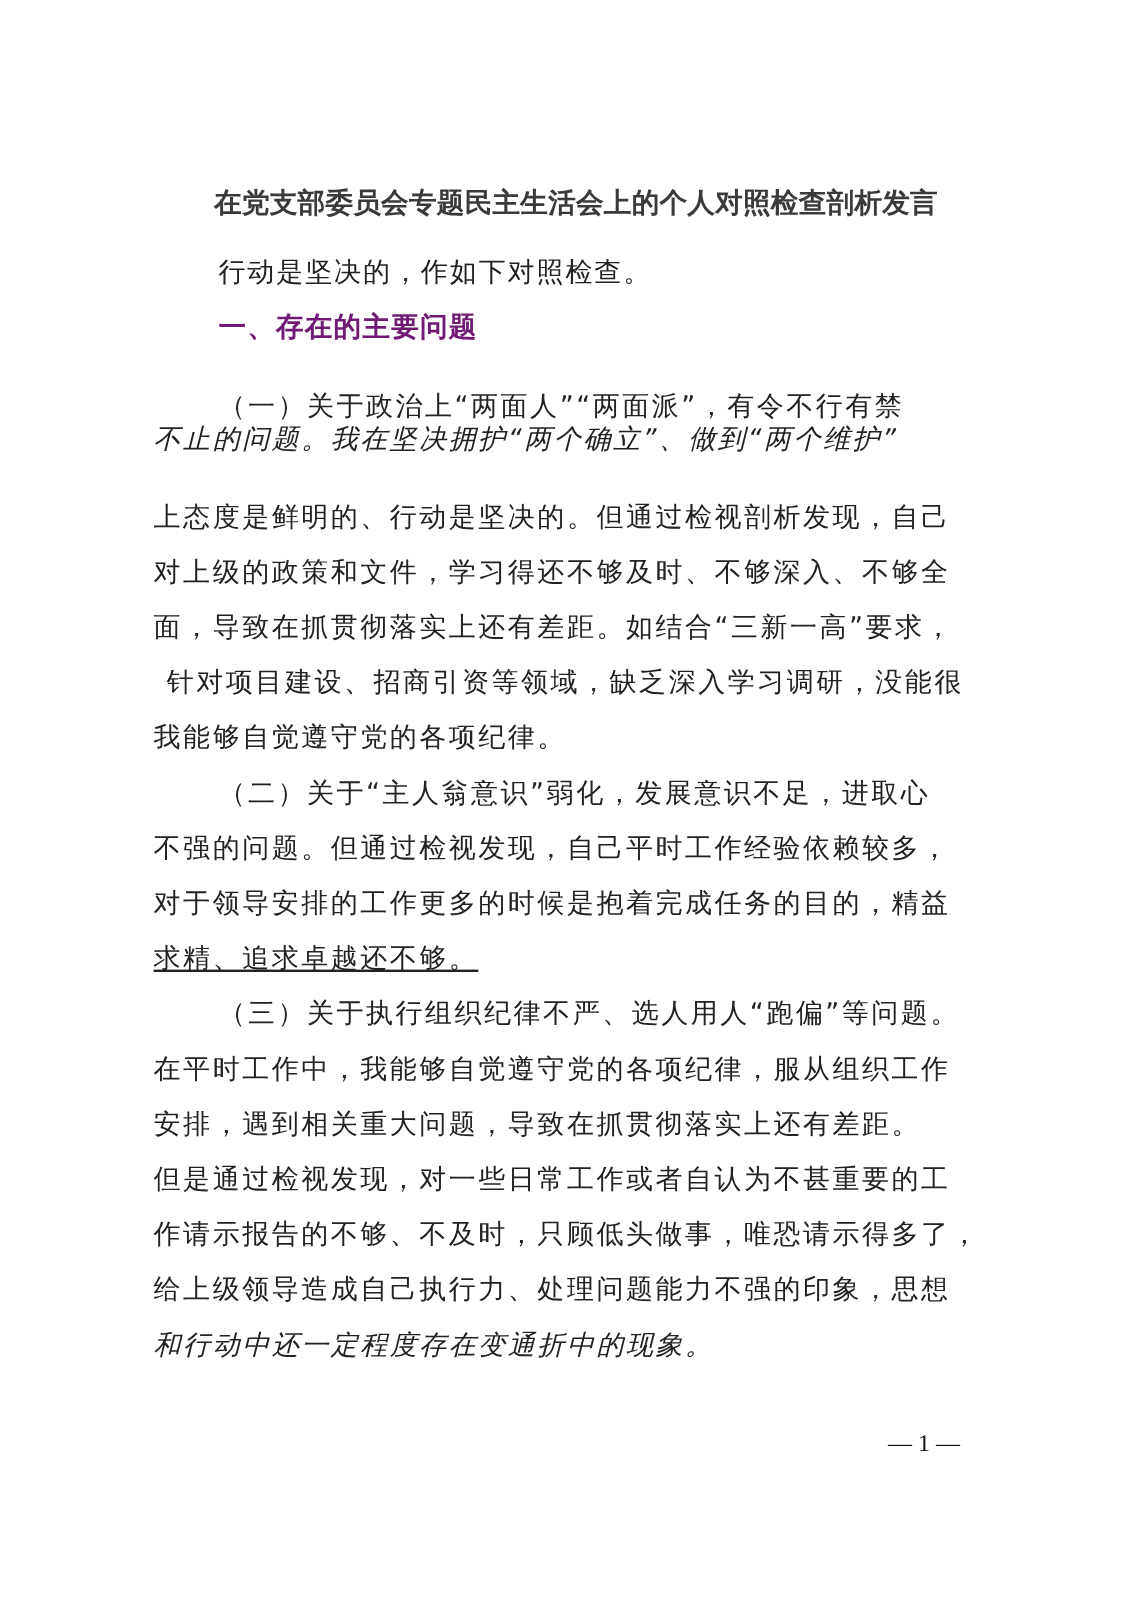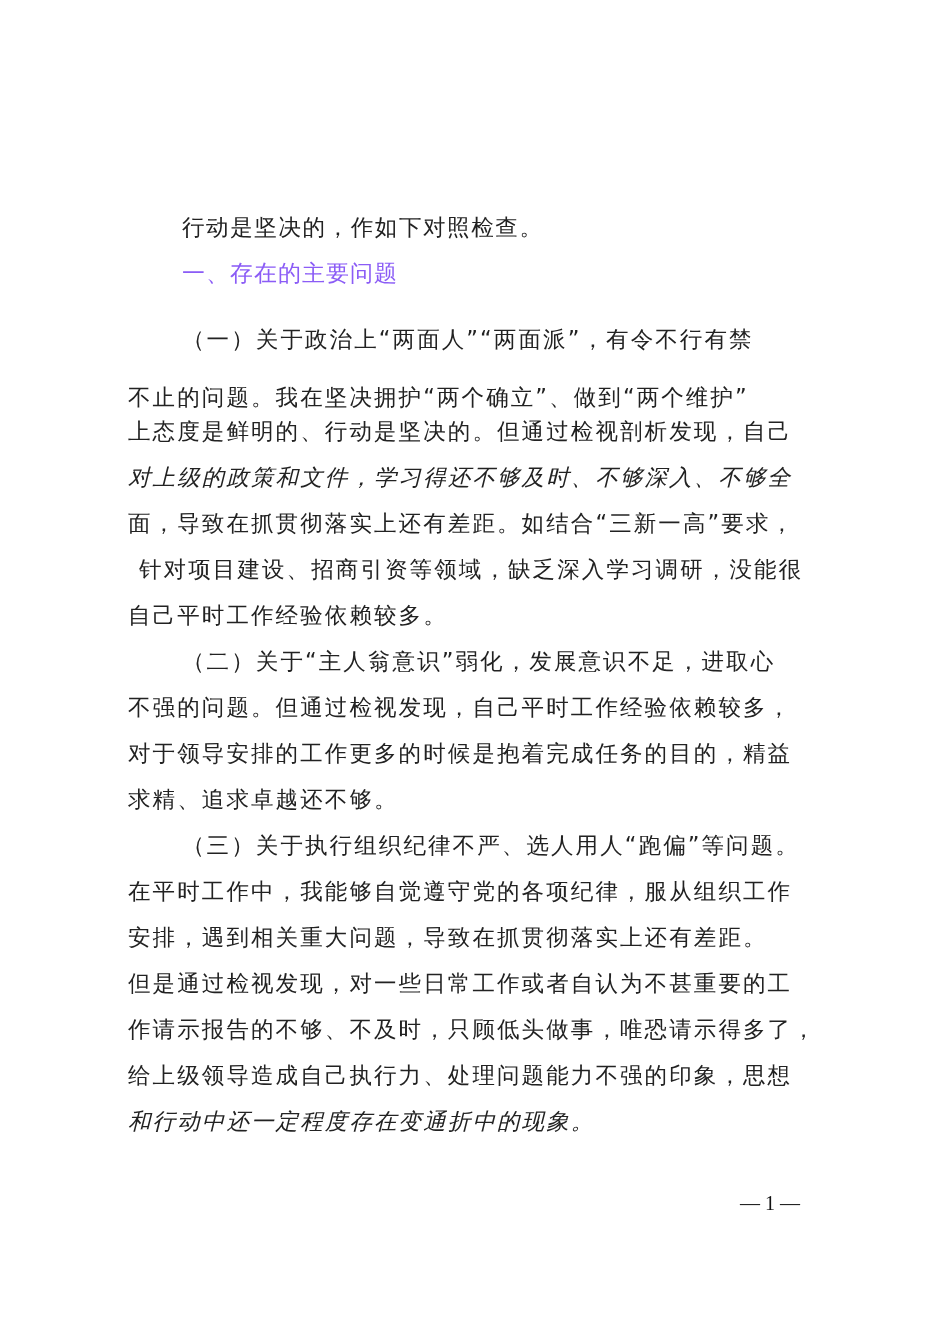--- a/index.html
+++ b/index.html
@@ -50,58 +50,59 @@
       letter-spacing: 2.1px;
       height: 46px;
       line-height: 46px;
     }
     .line.indent {
       left: 54px;
     }
     .heading {
       font-family: "DejaVu Sans", "Liberation Sans", sans-serif;
       font-size: 23px;
-      font-weight: normal;
+      font-weight: bold;
       letter-spacing: 1px;
-      color: #8b5cf6;
+      color: #701a75;
     }
     .subhead {
       font-weight: normal;
     }
     .page-number {
       position: absolute;
       left: 740px;
       top: 1192px;
       font-family: "Liberation Serif", "DejaVu Serif", serif;
       font-size: 20px;
       color: #111;
       white-space: nowrap;
     }
   </style>
 </head>
 <body>
 
 <div class="page">
+  <div class="title">在党支部委员会专题民主生活会上的个人对照检查剖析发言</div>
 
   <div class="body-text" style="top:0;">
     <div class="line indent" style="top:204px; letter-spacing:1.6px;">行动是坚决的，作如下对照检查。</div>
     <div class="line indent heading" style="top:250px;">一、存在的主要问题</div>
 
     <div class="line indent subhead" style="top:316px;">（一）关于政治上“两面人”“两面派”，有令不行有禁</div>
-    <div class="line" style="top:374px;">不止的问题。我在坚决拥护“两个确立”、做到“两个维护”</div>
+    <div class="line" style="top:343px;font-style:italic;">不止的问题。我在坚决拥护“两个确立”、做到“两个维护”</div>
     <div class="line" style="top:408px;">上态度是鲜明的、行动是坚决的。但通过检视剖析发现，自己</div>
-    <div class="line" style="top:454px;font-style:italic;">对上级的政策和文件，学习得还不够及时、不够深入、不够全</div>
+    <div class="line" style="top:454px;">对上级的政策和文件，学习得还不够及时、不够深入、不够全</div>
     <div class="line" style="top:500px;">面，导致在抓贯彻落实上还有差距。如结合“三新一高”要求，</div>
     <div class="line" style="top:546px;margin-left:11px;">针对项目建设、招商引资等领域，缺乏深入学习调研，没能很</div>
-    <div class="line" style="top:592px;">自己平时工作经验依赖较多。</div>
+    <div class="line" style="top:592px;">我能够自觉遵守党的各项纪律。</div>
 
     <div class="line indent subhead" style="top:638px;">（二）关于“主人翁意识”弱化，发展意识不足，进取心</div>
     <div class="line" style="top:684px;">不强的问题。但通过检视发现，自己平时工作经验依赖较多，</div>
     <div class="line" style="top:730px;">对于领导安排的工作更多的时候是抱着完成任务的目的，精益</div>
-    <div class="line" style="top:776px;">求精、追求卓越还不够。</div>
+    <div class="line" style="top:776px;text-decoration:underline;">求精、追求卓越还不够。</div>
 
     <div class="line indent subhead" style="top:822px;">（三）关于执行组织纪律不严、选人用人“跑偏”等问题。</div>
     <div class="line" style="top:868px;">在平时工作中，我能够自觉遵守党的各项纪律，服从组织工作</div>
     <div class="line" style="top:914px;">安排，遇到相关重大问题，导致在抓贯彻落实上还有差距。</div>
     <div class="line" style="top:960px;">但是通过检视发现，对一些日常工作或者自认为不甚重要的工</div>
     <div class="line" style="top:1006px;">作请示报告的不够、不及时，只顾低头做事，唯恐请示得多了，</div>
     <div class="line" style="top:1052px;">给上级领导造成自己执行力、处理问题能力不强的印象，思想</div>
     <div class="line" style="top:1098px;font-style:italic;">和行动中还一定程度存在变通折中的现象。</div>
   </div>
 

